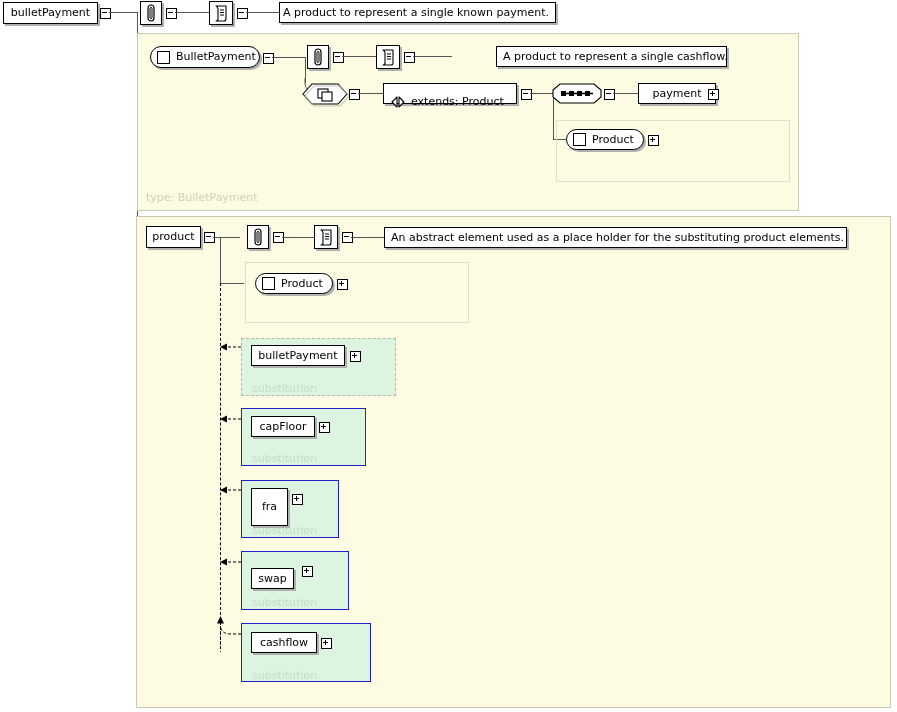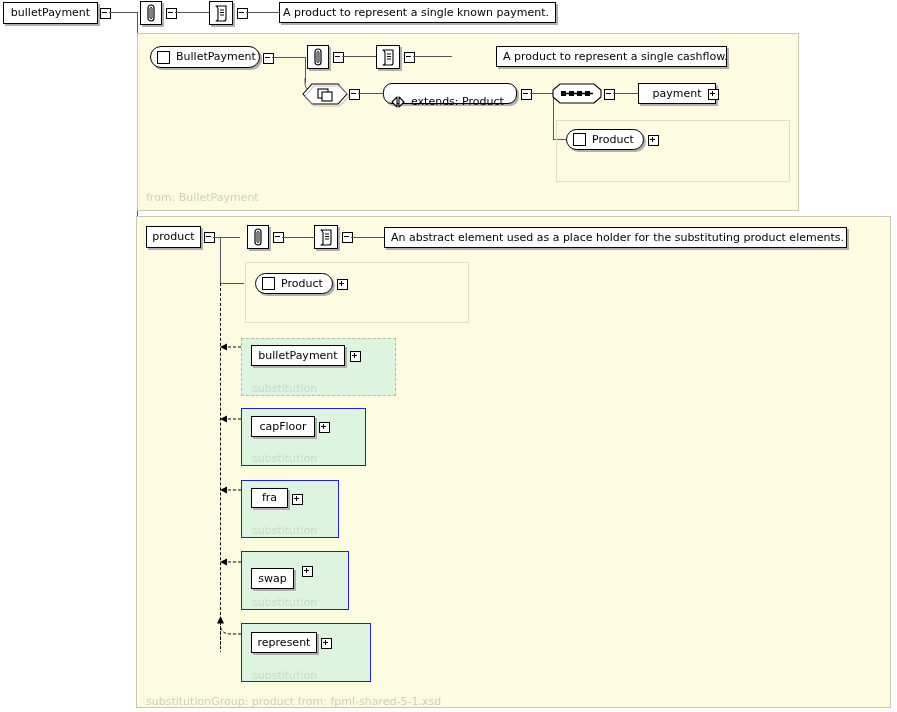--- a/index.html
+++ b/index.html
@@ -101,21 +101,21 @@
     border:1px solid #000;
     background:#fff;
     margin-right:6px;
     flex:0 0 auto;
   }
 
   
   .xbox{
     background:#ffffff;
     border:1px solid #000000;
-    border-radius:9px;
+    border-radius:0;
     box-shadow:2px 2px 0 0 #b0b0b0;
     display:flex;
     align-items:center;
     white-space:nowrap;
     font-size:11px;
     line-height:12px;
     padding:16px 9px 0 6px;
   }
 
   
@@ -184,21 +184,21 @@
     </svg>
   </div>
   <div class="tog" style="left:237px;top:8px;"></div>
   <div class="hline" style="left:246px;top:12px;width:33px;"></div>
 
   <div class="abs dbox" style="left:279px;top:2px;width:277px;height:21px;justify-content:flex-end;">
     <span>A product to represent a single known payment.</span>
   </div>
 
   <div class="abs panel" style="left:137px;top:33px;width:662px;height:178px;"></div>
-  <div class="panel-label" style="left:146px;top:192px;">from: BulletPayment</div>
+  <div class="panel-label" style="left:146px;top:192px;">type: BulletPayment</div>
 
   <div class="abs rbox" style="left:150px;top:46px;width:110px;height:22px;">
     <span class="sq"></span>
     <span>BulletPayment</span>
   </div>
   <div class="tog" style="left:263px;top:53px;"></div>
 
   <div class="hline" style="left:272px;top:57px;width:33px;"></div>
   <div class="vline" style="left:305px;top:57px;height:26px;"></div>
   <svg class="shape" style="left:298px;top:78px;width:30px;height:22px;">
@@ -269,21 +269,20 @@
 
   <div class="abs subpanel" style="left:556px;top:120px;width:234px;height:62px;"></div>
 
   <div class="abs rbox" style="left:566px;top:129px;width:78px;height:21px;">
     <span class="sq"></span>
     <span>Product</span>
   </div>
   <div class="tog plus" style="left:648px;top:135px;"></div>
 
   <div class="abs panel" style="left:136px;top:216px;width:755px;height:492px;"></div>
-  <div class="panel-label" style="left:146px;top:696px;">substitutionGroup: product from: fpml-shared-5-1.xsd</div>
 
   <div class="abs ebox" style="left:146px;top:226px;width:55px;height:22px;">
     <span>product</span>
   </div>
   <div class="tog" style="left:204px;top:232px;"></div>
 
   <div class="hline" style="left:213px;top:237px;width:27px;"></div>
   <div class="vline" style="left:220px;top:237px;height:46px;"></div>
   <div class="hline" style="left:220px;top:283px;width:24px;"></div>
 
@@ -330,36 +329,36 @@
 
   <div class="abs subst solid" style="left:241px;top:408px;width:125px;height:58px;"></div>
   <div class="subst-label" style="left:252px;top:453px;">substitution</div>
   <div class="abs ebox" style="left:251px;top:416px;width:64px;height:21px;">
     <span>capFloor</span>
   </div>
   <div class="tog plus" style="left:319px;top:422px;"></div>
 
   <div class="abs subst solid" style="left:241px;top:480px;width:98px;height:58px;"></div>
   <div class="subst-label" style="left:252px;top:525px;">substitution</div>
-  <div class="abs ebox" style="left:251px;top:488px;width:37px;height:20px;">
+  <div class="abs ebox" style="left:251px;top:488px;width:37px;height:38px;">
     <span>fra</span>
   </div>
   <div class="tog plus" style="left:292px;top:494px;"></div>
 
   <div class="abs subst solid" style="left:241px;top:551px;width:108px;height:59px;"></div>
   <div class="subst-label" style="left:252px;top:597px;">substitution</div>
   <div class="abs ebox" style="left:251px;top:568px;width:43px;height:21px;">
     <span>swap</span>
   </div>
   <div class="tog plus" style="left:302px;top:566px;"></div>
 
   <div class="abs subst solid" style="left:241px;top:623px;width:130px;height:59px;"></div>
   <div class="subst-label" style="left:252px;top:670px;">substitution</div>
   <div class="abs ebox" style="left:251px;top:632px;width:66px;height:21px;">
-    <span>represent</span>
+    <span>cashflow</span>
   </div>
   <div class="tog plus" style="left:321px;top:638px;"></div>
 
   <svg class="ov">
 
     <line x1="241" y1="347" x2="226" y2="347" stroke="#000000" stroke-width="1" stroke-dasharray="3,2"></line>
     <path d="M220,347 L227,343.5 L227,350.5 Z" fill="#000000"></path>
 
     <line x1="241" y1="419" x2="226" y2="419" stroke="#000000" stroke-width="1" stroke-dasharray="3,2"></line>
     <path d="M220,419 L227,415.5 L227,422.5 Z" fill="#000000"></path>

